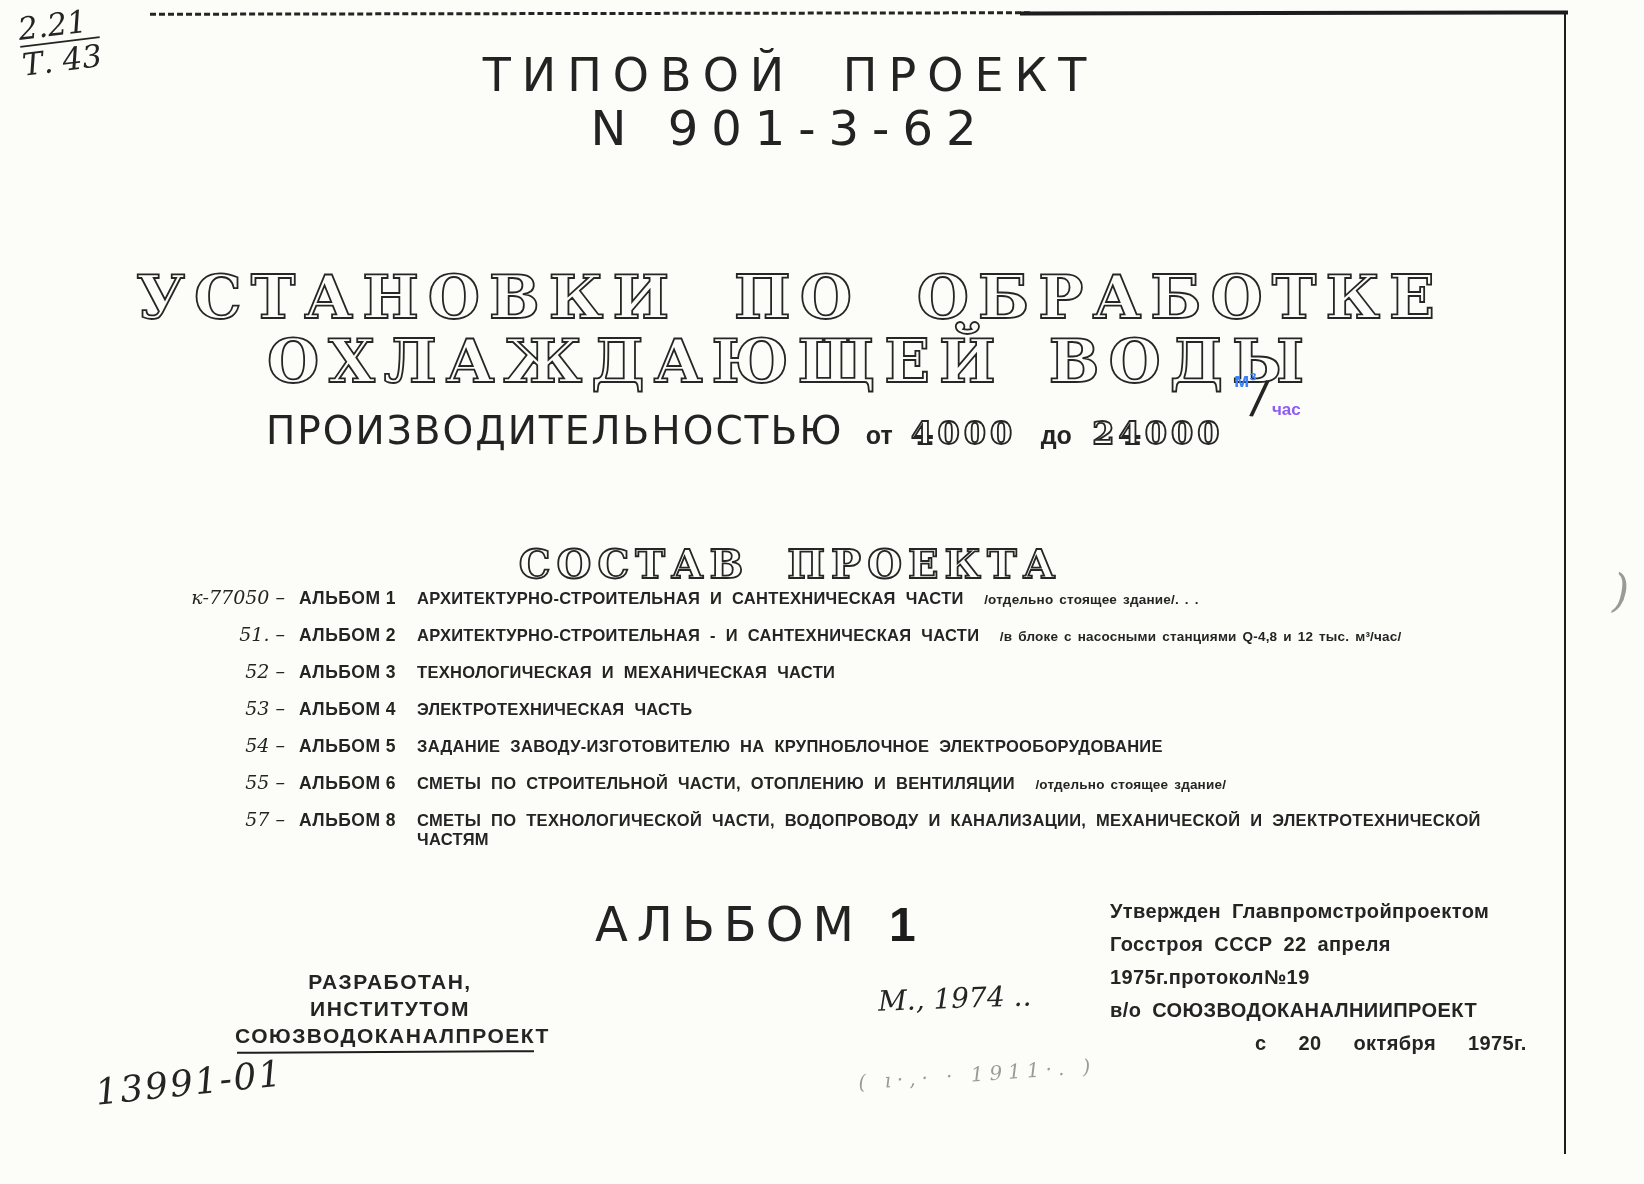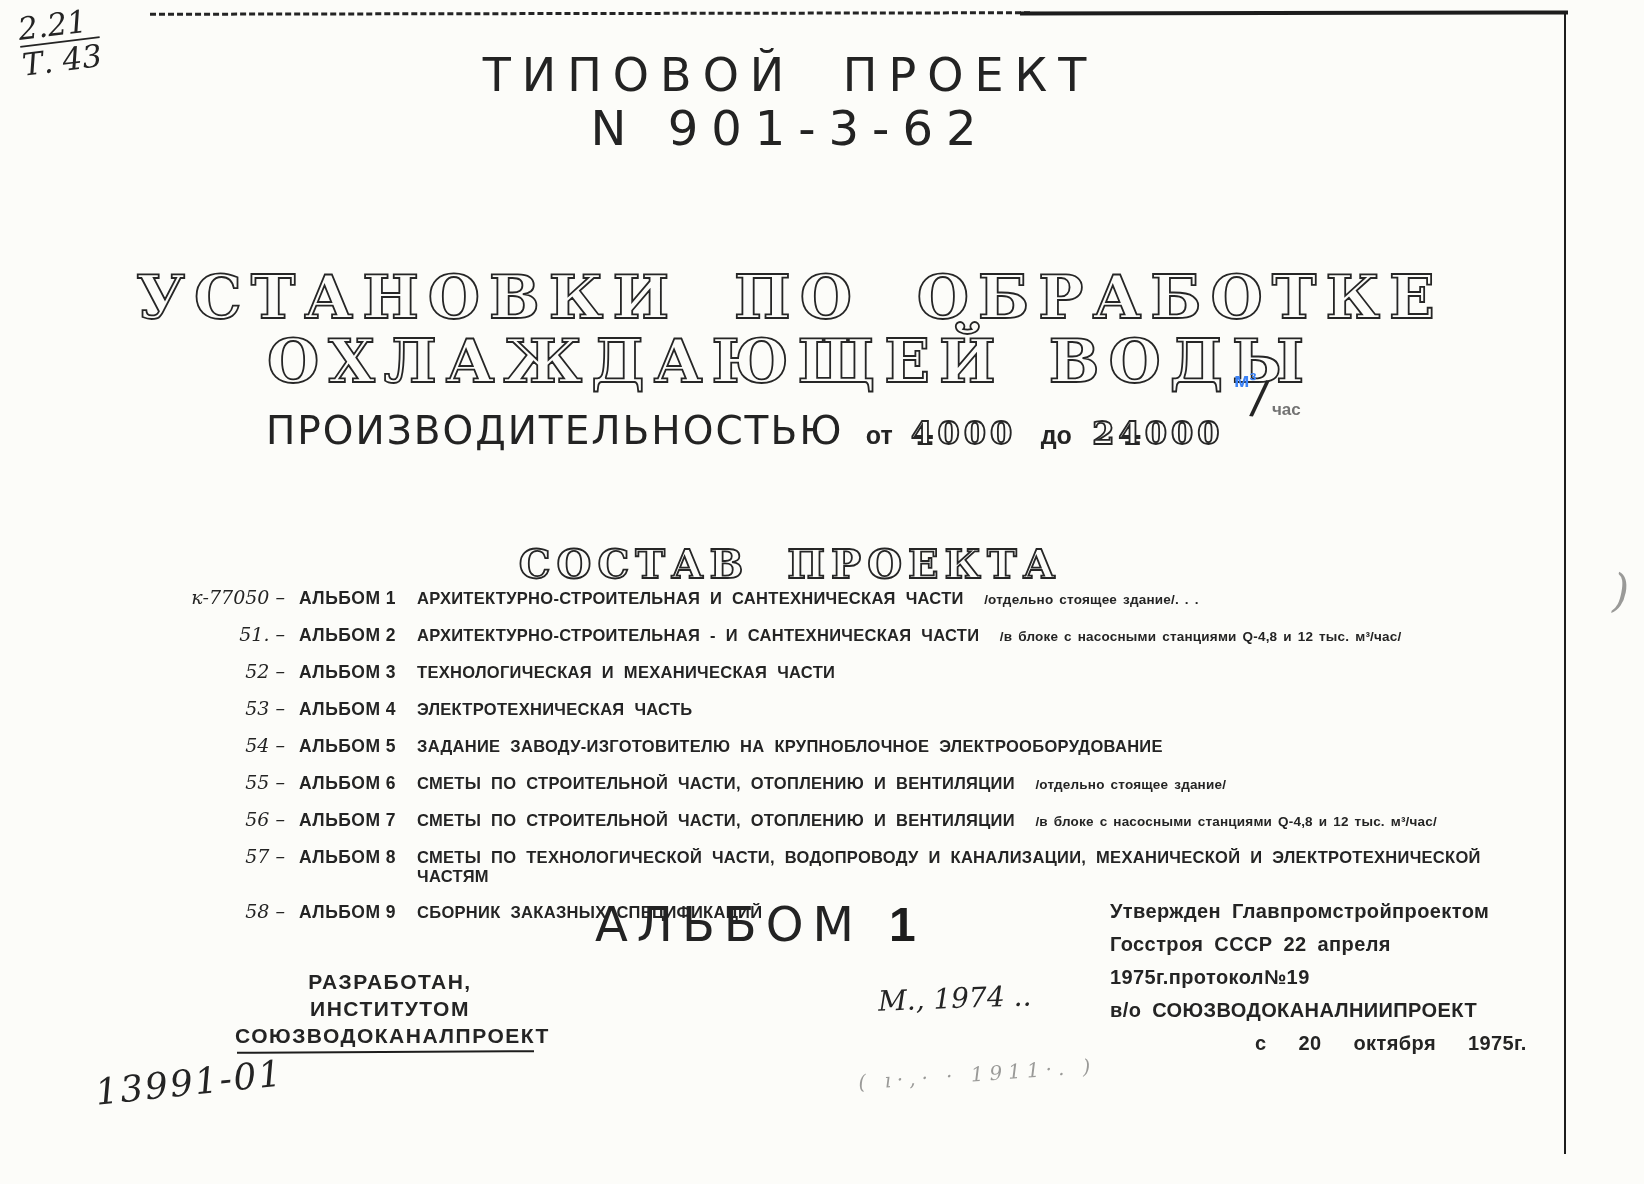--- a/index.html
+++ b/index.html
@@ -60,21 +60,21 @@
   .main-title-1{font-size:60px;letter-spacing:9px;word-spacing:26px;}
   .main-title-2{font-size:60px;letter-spacing:9px;word-spacing:14px;}
 
   .subtitle{white-space:nowrap;}
   .subtitle .big-word{font-size:39px;letter-spacing:2px;}
   .subtitle .small-word{font-size:25px;font-weight:700;font-family:"Liberation Sans",sans-serif;color:#242424;}
   .subtitle .num{font-size:32px;letter-spacing:4px;}
   .unit{display:inline-block;position:relative;width:86px;height:54px;vertical-align:6px;}
   .unit .unit-num{position:absolute;left:6px;top:-16px;font-size:21px;font-weight:700;font-family:"Liberation Sans",sans-serif;color:#3b82f6;}
   .unit .unit-slash{position:absolute;left:24px;top:-14px;font-size:46px;font-family:"DejaVu Sans",sans-serif;color:#242424;transform:rotate(8deg);}
-  .unit .unit-den{position:absolute;left:44px;top:16px;font-size:17px;font-weight:700;font-family:"Liberation Sans",sans-serif;color:#737373;}
+  .unit .unit-den{position:absolute;left:44px;top:16px;font-size:17px;font-weight:700;font-family:"Liberation Sans",sans-serif;color:#8b5cf6;}
 
   .section-heading{font-size:40px;letter-spacing:6px;word-spacing:18px;}
 
   
   .comp-list{display:flex;flex-direction:column;gap:6px;}
   .comp-row{display:flex;align-items:baseline;}
   .comp-code{width:180px;text-align:right;font-size:19px;flex:none;padding-right:14px;}
   .comp-album{width:118px;flex:none;font-size:17.5px;letter-spacing:0.5px;}
   .comp-desc{font-size:16.5px;letter-spacing:0.3px;word-spacing:5px;}
   .comp-note{font-size:13.5px;letter-spacing:0.2px;word-spacing:2px;margin-left:16px;}
@@ -178,46 +178,30 @@
 
     <div class="comp-row">
       <span class="comp-code hand">55 –</span>
       <span class="comp-album stencil">АЛЬБОМ 6</span>
       <span>
         <span class="comp-desc stencil">СМЕТЫ ПО СТРОИТЕЛЬНОЙ ЧАСТИ, ОТОПЛЕНИЮ И ВЕНТИЛЯЦИИ</span>
         <span class="comp-note stencil">/отдельно стоящее здание/</span>
       </span>
     </div>
 
-    <div class="comp-row">
-      <span class="comp-code hand">56 –</span>
-      <span class="comp-album stencil">АЛЬБОМ 7</span>
-      <span>
-        <span class="comp-desc stencil">СМЕТЫ ПО СТРОИТЕЛЬНОЙ ЧАСТИ, ОТОПЛЕНИЮ И ВЕНТИЛЯЦИИ</span>
-        <span class="comp-note stencil">/в блоке с насосными станциями Q-4,8 и 12 тыс. м³/час/</span>
-      </span>
-    </div>
 
     <div class="comp-row">
       <span class="comp-code hand">57 –</span>
       <span class="comp-album stencil">АЛЬБОМ 8</span>
       <span>
         <span class="comp-desc stencil">СМЕТЫ ПО ТЕХНОЛОГИЧЕСКОЙ ЧАСТИ, ВОДОПРОВОДУ И КАНАЛИЗАЦИИ, МЕХАНИЧЕСКОЙ И ЭЛЕКТРОТЕХНИЧЕСКОЙ ЧАСТЯМ</span>
         <span class="comp-note stencil"></span>
       </span>
     </div>
 
-    <div class="comp-row">
-      <span class="comp-code hand">58 –</span>
-      <span class="comp-album stencil">АЛЬБОМ 9</span>
-      <span>
-        <span class="comp-desc stencil">СБОРНИК ЗАКАЗНЫХ СПЕЦИФИКАЦИЙ</span>
-        <span class="comp-note stencil"></span>
-      </span>
-    </div>
   </div>
 
   <div class="abs thin-caps album-heading" style="left:595px;top:896px;">
     <span>АЛЬБОМ</span><span class="album-no">1</span>
   </div>
 
   <div class="abs stencil dev-block" style="left:235px;top:968px;">
     <div>РАЗРАБОТАН,</div>
     <div>ИНСТИТУТОМ</div>
     <div>СОЮЗВОДОКАНАЛПРОЕКТ</div>

